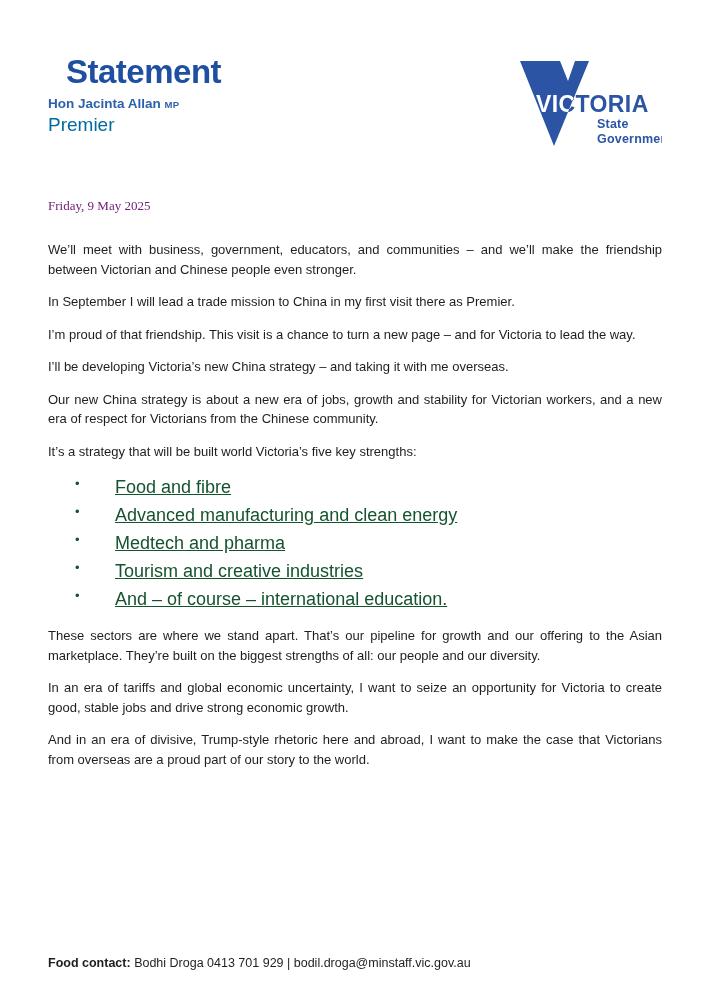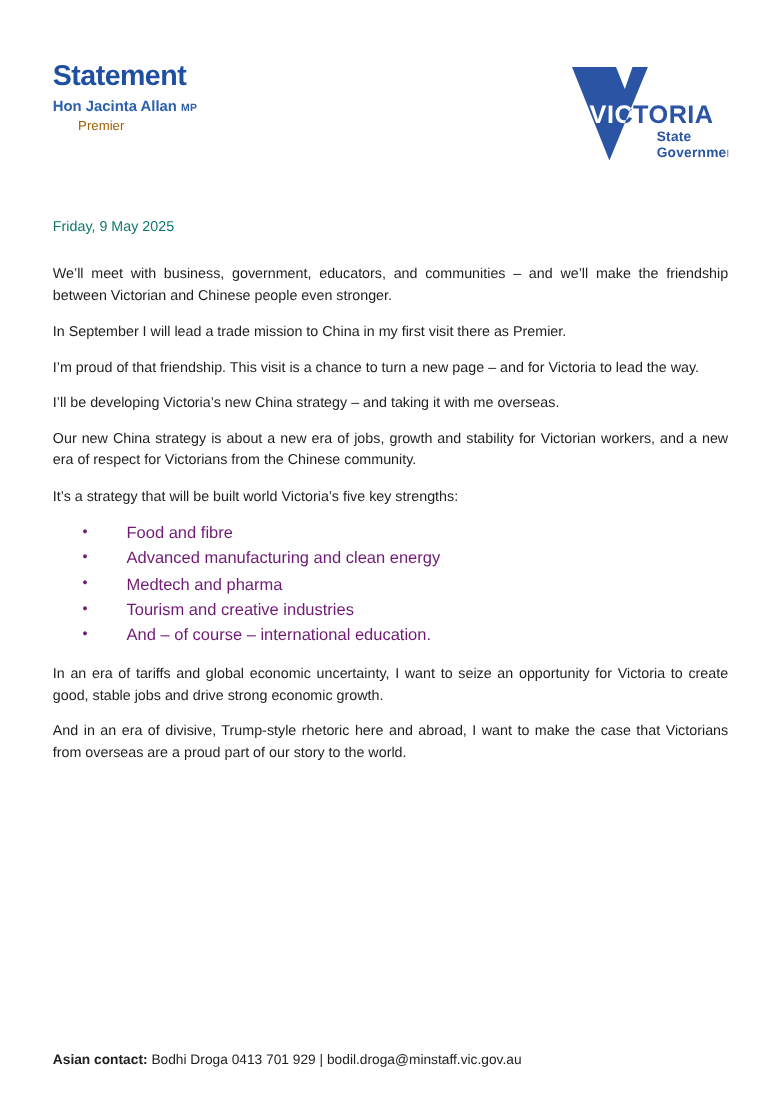--- a/index.html
+++ b/index.html
@@ -18,57 +18,58 @@
     overflow: hidden;
   }
 
   
   .masthead {
     display: flex;
     justify-content: space-between;
     align-items: flex-start;
   }
   .masthead-title {
-    font-size: 26px;
+    font-size: 33px;
     font-weight: 700;
     color: #1e4fa0;
     letter-spacing: -0.5px;
     line-height: 1.1;
+    margin-left: 18px;
   }
   .author {
     margin-top: 6px;
     font-size: 13.5px;
     font-weight: 700;
     color: #2d61ab;
     line-height: 1.2;
   }
   .author .postnominal {
     font-size: 9.5px;
     font-weight: 700;
     letter-spacing: 0.3px;
   }
   .author-role {
     margin-top: 2px;
-    font-size: 12px;
-    color: #a16207;
+    font-size: 19px;
+    color: #0369a1;
     line-height: 1.2;
-    margin-left: 23px;
   }
   .logo { width: 150px; height: 94px; margin-top: 2px; }
   .logo svg { display: block; }
   .logo text { font-family: "Liberation Sans", sans-serif; }
   .logo .wordmark { font-size: 23px; font-weight: 800; letter-spacing: 0.4px; }
   .logo .sub { font-size: 12.5px; font-weight: 600; letter-spacing: 0.2px; fill: #2b55a4; }
 
   
   .content { margin-top: 48px; }
   .date {
     font-size: 13px;
     margin: 0 0 26px 0;
-    color: #0f766e;
+    color: #701a75;
+    font-family: Liberation Serif, serif;
   }
   .title {
     font-size: 19.5px;
     font-weight: 700;
     color: #111111;
     letter-spacing: -0.2px;
     margin: 0 0 18px 0;
   }
   .body-p {
     font-size: 13px;
@@ -78,23 +79,24 @@
     color: #1e1e1e;
   }
   .bullets {
     list-style: none;
     margin: 13px 0;
     padding: 0;
   }
   .bullets li {
     position: relative;
     padding-left: 67px;
-    font-size: 15px;
+    font-size: 18px;
     line-height: 1.55;
-    color: #701a75;
+    color: #14532d;
+    text-decoration: underline;
   }
   .bullets li::before {
     content: "\2022";
     position: absolute;
     left: 27px;
     top: 0;
     font-size: 13px;
   }
 
   
@@ -149,22 +151,23 @@
     <p class="body-p">It’s a strategy that will be built world Victoria’s five key strengths:</p>
 
     <ul class="bullets">
       <li>Food and fibre</li>
       <li>Advanced manufacturing and clean energy</li>
       <li>Medtech and pharma</li>
       <li>Tourism and creative industries</li>
       <li>And – of course – international education.</li>
     </ul>
 
+    <p class="body-p">These sectors are where we stand apart. That’s our pipeline for growth and our offering to the Asian marketplace. They’re built on the biggest strengths of all: our people and our diversity.</p>
     <p class="body-p">In an era of tariffs and global economic uncertainty, I want to seize an opportunity for Victoria to create good, stable jobs and drive strong economic growth.</p>
     <p class="body-p">And in an era of divisive, Trump-style rhetoric here and abroad, I want to make the case that Victorians from overseas are a proud part of our story to the world.</p>
   </main>
 
   <footer class="doc-footer">
-    <span class="footer-label">Asian contact:</span>
+    <span class="footer-label">Food contact:</span>
     <span>Bodhi Droga 0413 701 929 | bodil.droga@minstaff.vic.gov.au</span>
   </footer>
 
 </div>
 
 </body></html>

